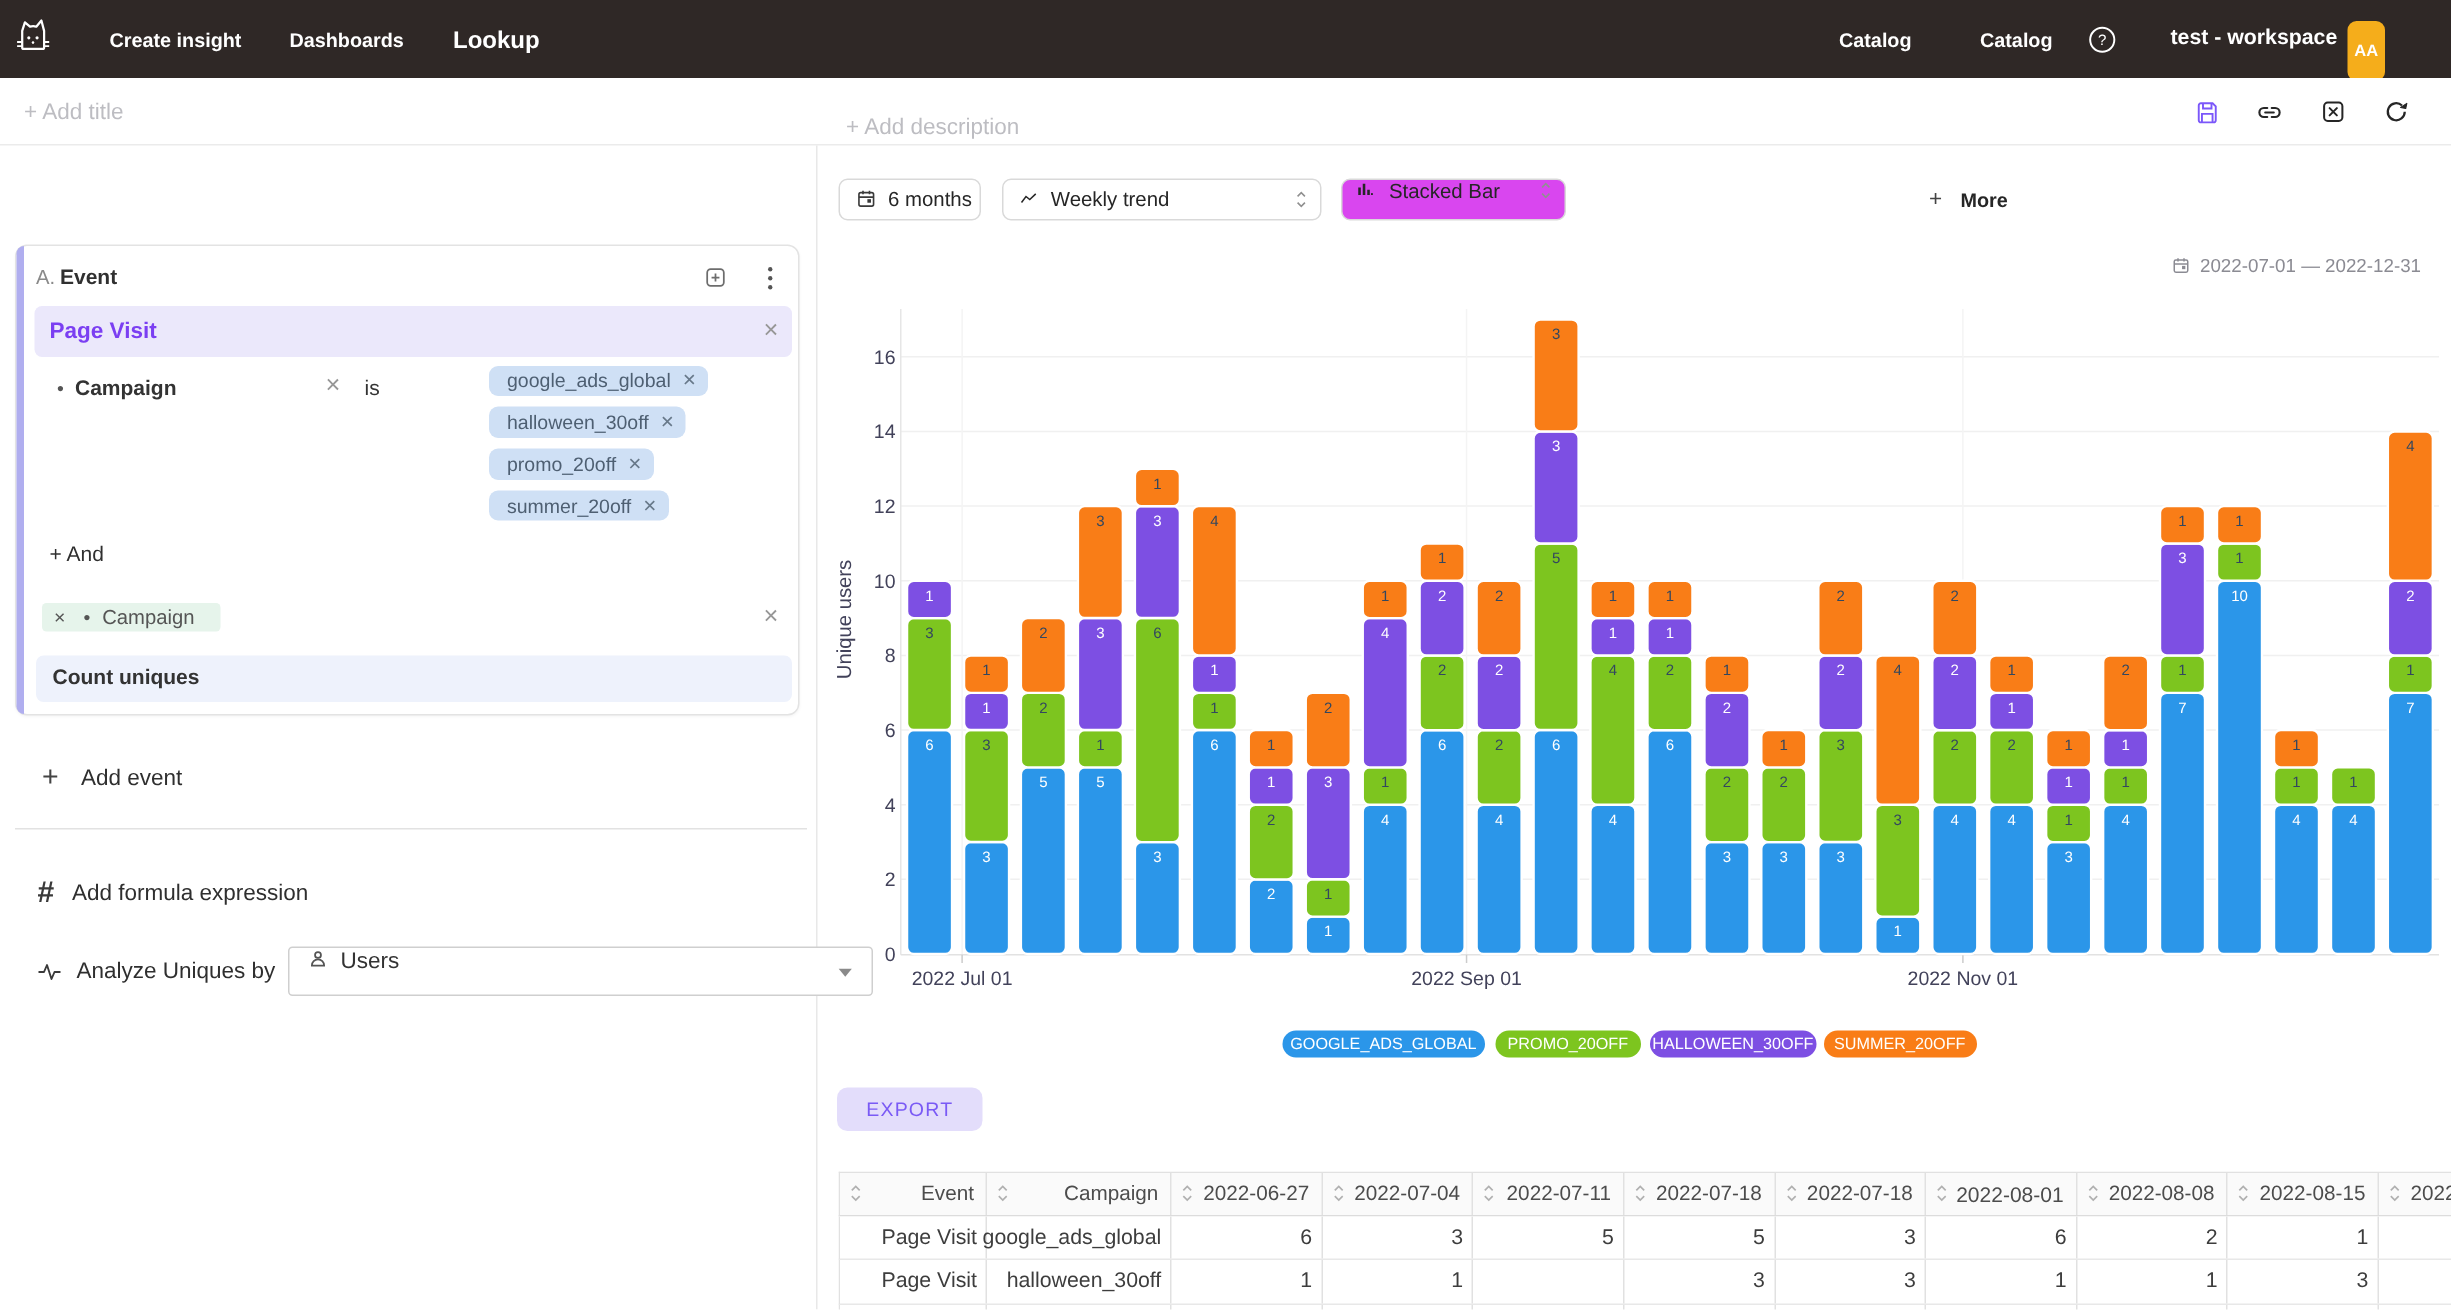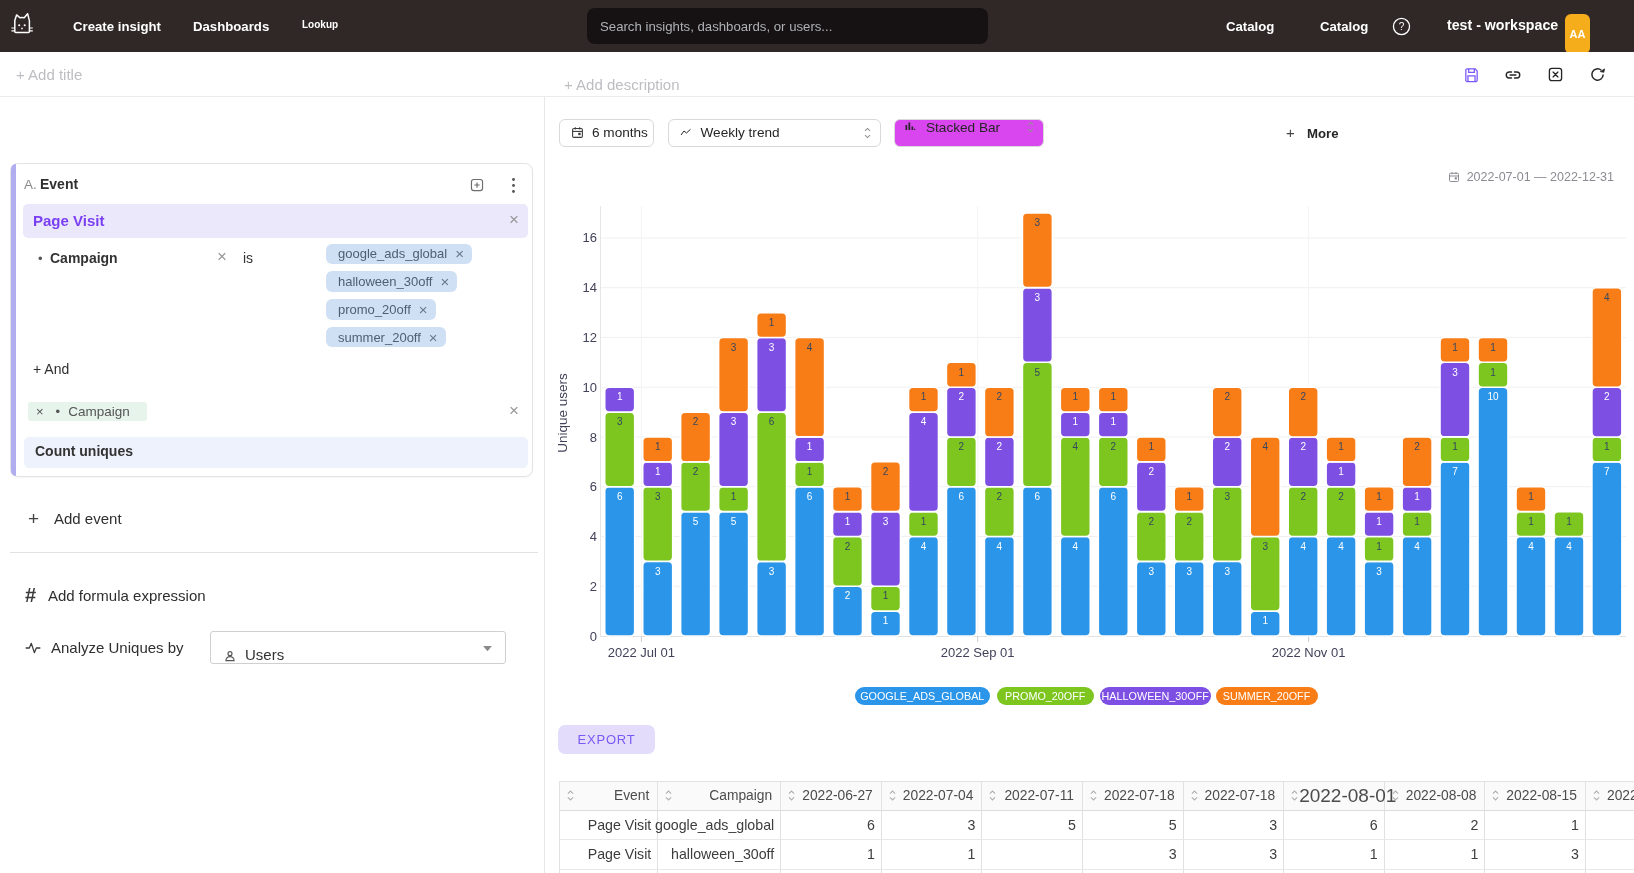--- a/index.html
+++ b/index.html
@@ -12,24 +12,21 @@
 <div class="abs" style="left:0;top:0;width:1634px;height:52px;background:#2f2826">
   <svg width="24" height="23" viewBox="0 0 24 23" fill="none" style="position:absolute;left:10px;top:12px">
 <path d="M4.8 19.6 V8.6 L6.6 2.9 L10 5.8 Q12.1 5 14.2 5.8 L17.6 1.7 L19.4 8.6 V19.6 Q19.4 20.6 18.4 20.6 L5.8 20.6 Q4.8 20.6 4.8 19.6 Z" stroke="#fff" stroke-width="1.5" stroke-linejoin="round"></path>
 <circle cx="9.2" cy="13.2" r="1.05" fill="#fff"></circle>
         <circle cx="14.7" cy="13.2" r="1.05" fill="#fff"></circle>
         <circle cx="12" cy="16.4" r="0.85" fill="#fff"></circle>
 <path d="M1.4 16 H4.6 M1.4 18.8 H4.6 M19.6 16 H22.8 M19.6 18.8 H22.8" stroke="#fff" stroke-width="1.2"></path>
 </svg>
   <div class="abs" style="left:73px;top:19px;color:#fff;font-weight:bold;font-size:13.2px">Create insight</div>
   <div class="abs" style="left:193px;top:19px;color:#fff;font-weight:bold;font-size:13.2px">Dashboards</div>
-  <div class="abs" style="left:302px;top:19px;color:#fff;font-weight:bold;font-size:10px">Lookup</div>
-  <div class="abs" style="left:587px;top:8px;width:401px;height:36px;background:#161213;border-radius:8px;display:flex;align-items:center;padding-left:13px">
-    <span style="color:#aeb1b5;font-size:13.2px">Search insights, dashboards, or users...</span>
-  </div>
+  <div class="abs" style="left:302px;top:19px;color:#fff;font-weight:bold;font-size:16px">Lookup</div>
   <div class="abs" style="left:1226px;top:19px;color:#fff;font-weight:bold;font-size:13.2px">Catalog</div>
   <div class="abs" style="left:1320px;top:19px;color:#fff;font-weight:bold;font-size:13.2px">Catalog</div>
   <svg width="21" height="21" viewBox="0 0 24 24" fill="none" style="position:absolute;left:1391px;top:16px">
 <circle cx="12" cy="12" r="9.2" stroke="#fff" stroke-width="1.5"></circle>
 <text x="12" y="16.2" text-anchor="middle" font-family="Liberation Sans, sans-serif" font-size="11.5" fill="#fff">?</text>
 </svg>
   <div class="abs" style="left:1447px;top:17px;color:#fff;font-weight:bold;font-size:14.2px">test - workspace</div>
   <div class="abs" style="left:1565px;top:14px;width:25px;height:40px;background:#f5ad1b;border-radius:6px;display:flex;align-items:center;justify-content:center;color:#fff;font-weight:bold;font-size:11px">AA</div>
 </div>
 
@@ -106,21 +103,21 @@
 <div class="abs" style="left:54px;top:510px;color:#2f2f2f;font-size:15px">Add event</div>
 <div class="abs" style="left:10px;top:551.5px;width:528px;height:1px;background:#e2e2e2"></div>
 
 <div class="abs" style="left:25px;top:584px;color:#3a3a3a;font-size:20px;font-weight:bold">#</div>
 <div class="abs" style="left:48px;top:587px;color:#2f2f2f;font-size:15px">Add formula expression</div>
 
 <svg width="16" height="14" viewBox="0 0 24 20" fill="none" style="position:absolute;left:25px;top:641px">
 <polyline points="1,10 6.5,10 9.5,3 14,17 17,10 23,10" stroke="#3a3a3a" stroke-width="1.9" fill="none" stroke-linejoin="round"></polyline>
 </svg>
 <div class="abs" style="left:51px;top:639px;color:#2f2f2f;font-size:15px">Analyze Uniques by</div>
-<div class="abs" style="left:210px;top:631px;width:296px;height:32.5px;border:1px solid #cfcfcf;border-radius:3px;background:#fff;display:flex;align-items:flex-end;padding-left:12px">
+<div class="abs" style="left:192px;top:631px;width:390px;height:32.5px;border:1px solid #cfcfcf;border-radius:3px;background:#fff;display:flex;align-items:flex-start;padding-left:12px">
   <svg width="14" height="14" viewBox="0 0 24 24" fill="none" style="flex:none">
 <circle cx="12" cy="8" r="3.4" stroke="#555" stroke-width="2"></circle>
 <path d="M5 20 a7 7 0 0 1 14 0 Z" stroke="#555" stroke-width="2" fill="none"></path>
 </svg>
       <span style="color:#333;font-size:15px;margin-left:8px">Users</span>
   <svg width="11" height="7" viewBox="0 0 12 8" style="position:absolute;right:12px;top:13px">
         <path d="M1 1 L6 7 L11 1 Z" fill="#8a8a8a"></path>
       </svg>
 </div>
 
@@ -459,21 +456,21 @@
 <path d="M2.5 7.5 L6 4 L9.5 7.5" stroke="#b0b0b0" stroke-width="1.5" fill="none"></path>
 <path d="M2.5 12.5 L6 16 L9.5 12.5" stroke="#b0b0b0" stroke-width="1.5" fill="none"></path>
 </svg>
           <span style="flex:1;text-align:right;color:#4c4c4c;font-size:13.8px">2022-07-18</span>
         </div>
         <div style="width:100.6px;flex:0 0 100.6px;box-sizing:border-box;border-right:1px solid #e1e1e1;display:flex;align-items:center;padding:0 8px 0 6px;white-space:nowrap">
           <svg width="9" height="15" viewBox="0 0 12 20" fill="none" style="flex:none">
 <path d="M2.5 7.5 L6 4 L9.5 7.5" stroke="#b0b0b0" stroke-width="1.5" fill="none"></path>
 <path d="M2.5 12.5 L6 16 L9.5 12.5" stroke="#b0b0b0" stroke-width="1.5" fill="none"></path>
 </svg>
-          <span style="flex:1;text-align:right;color:#4c4c4c;font-size:19px">2022-08-01</span>
+          <span style="flex:1;text-align:right;color:#4c4c4c;font-size:14px">2022-08-01</span>
         </div>
         <div style="width:100.6px;flex:0 0 100.6px;box-sizing:border-box;border-right:1px solid #e1e1e1;display:flex;align-items:center;padding:0 8px 0 6px;white-space:nowrap">
           <svg width="9" height="15" viewBox="0 0 12 20" fill="none" style="flex:none">
 <path d="M2.5 7.5 L6 4 L9.5 7.5" stroke="#b0b0b0" stroke-width="1.5" fill="none"></path>
 <path d="M2.5 12.5 L6 16 L9.5 12.5" stroke="#b0b0b0" stroke-width="1.5" fill="none"></path>
 </svg>
           <span style="flex:1;text-align:right;color:#4c4c4c;font-size:13.8px">2022-08-08</span>
         </div>
         <div style="width:100.6px;flex:0 0 100.6px;box-sizing:border-box;border-right:1px solid #e1e1e1;display:flex;align-items:center;padding:0 8px 0 6px;white-space:nowrap">
           <svg width="9" height="15" viewBox="0 0 12 20" fill="none" style="flex:none">

